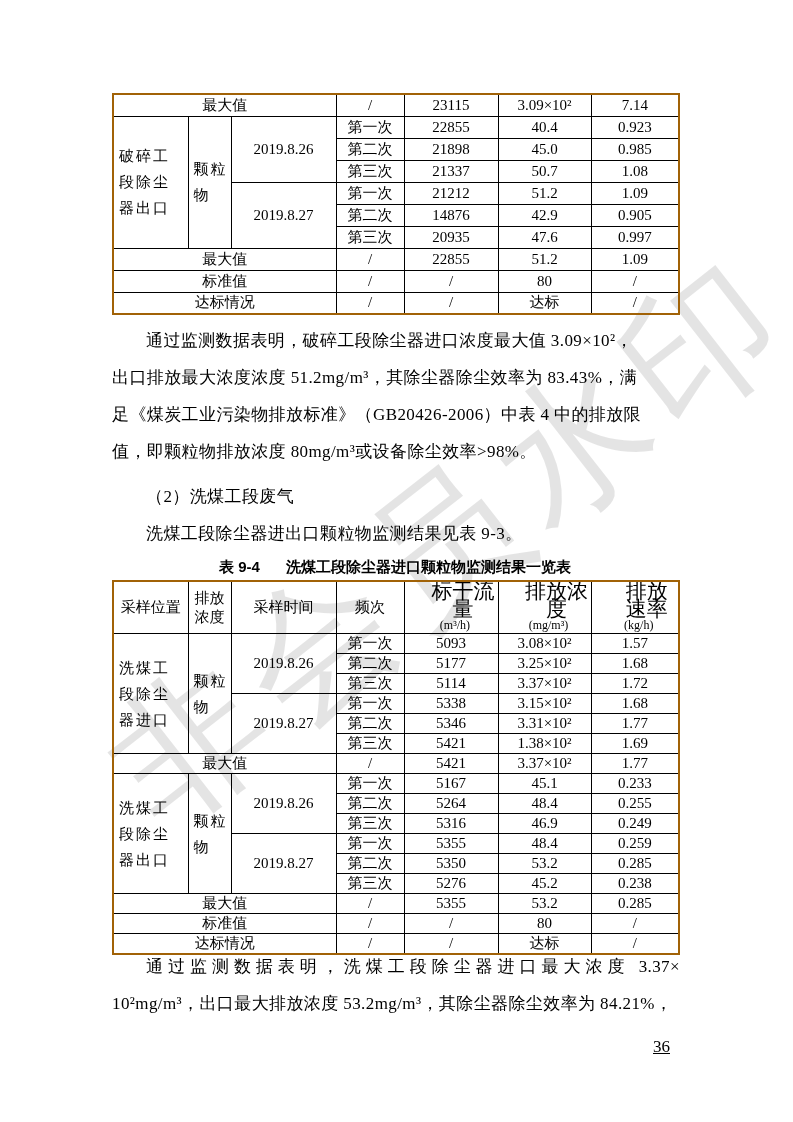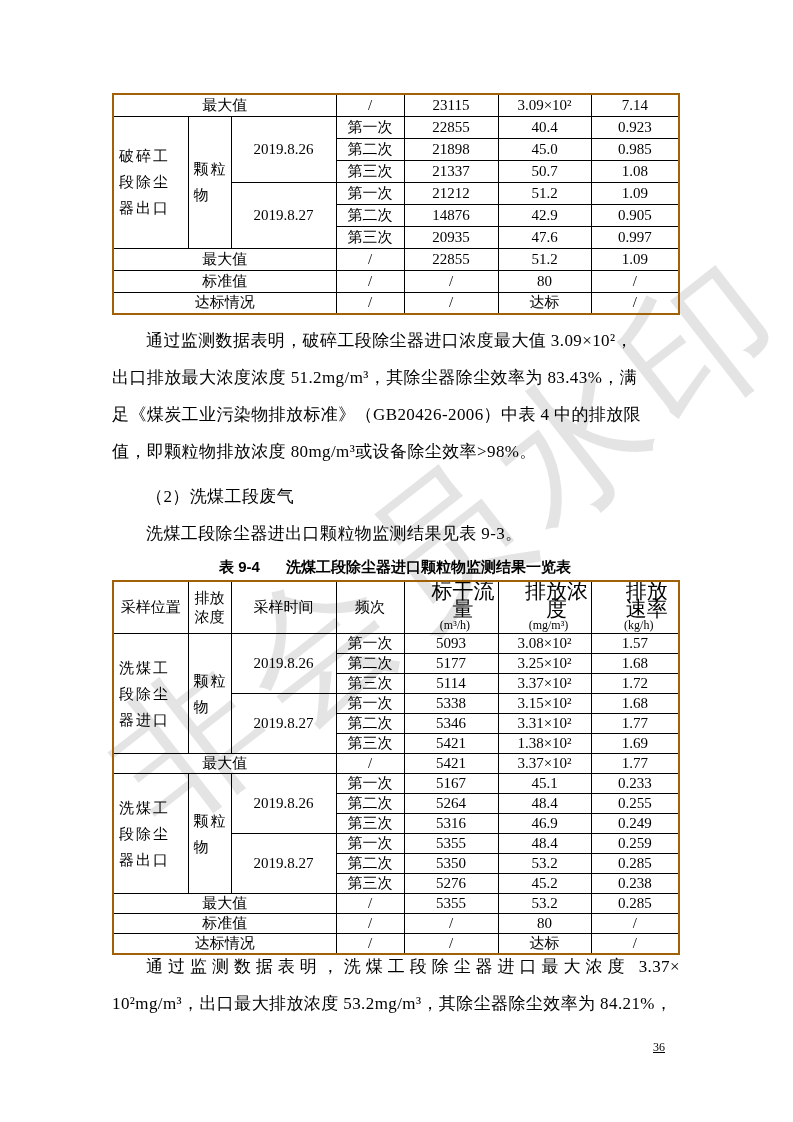--- a/index.html
+++ b/index.html
@@ -69,21 +69,21 @@
   }
   .tbl-title{
     width:566px;
     text-align:center;
     font-family:"Liberation Sans","DejaVu Sans",sans-serif;
     font-weight:bold;
     font-size:15px;
     line-height:22px;
   }
   .tbl-title .tnum{margin-right:26px;}
-  .page-number{font-size:12px;line-height:14px;text-decoration:underline;}
+  .page-number{font-size:17px;line-height:14px;text-decoration:underline;}
 </style>
 </head>
 <body>
 
 <div class="page">
 
   <div class="watermark">非会员水印</div>
 
   <table class="doc-table layer" id="table1" style="left:112px;top:93px;">
     <colgroup>

